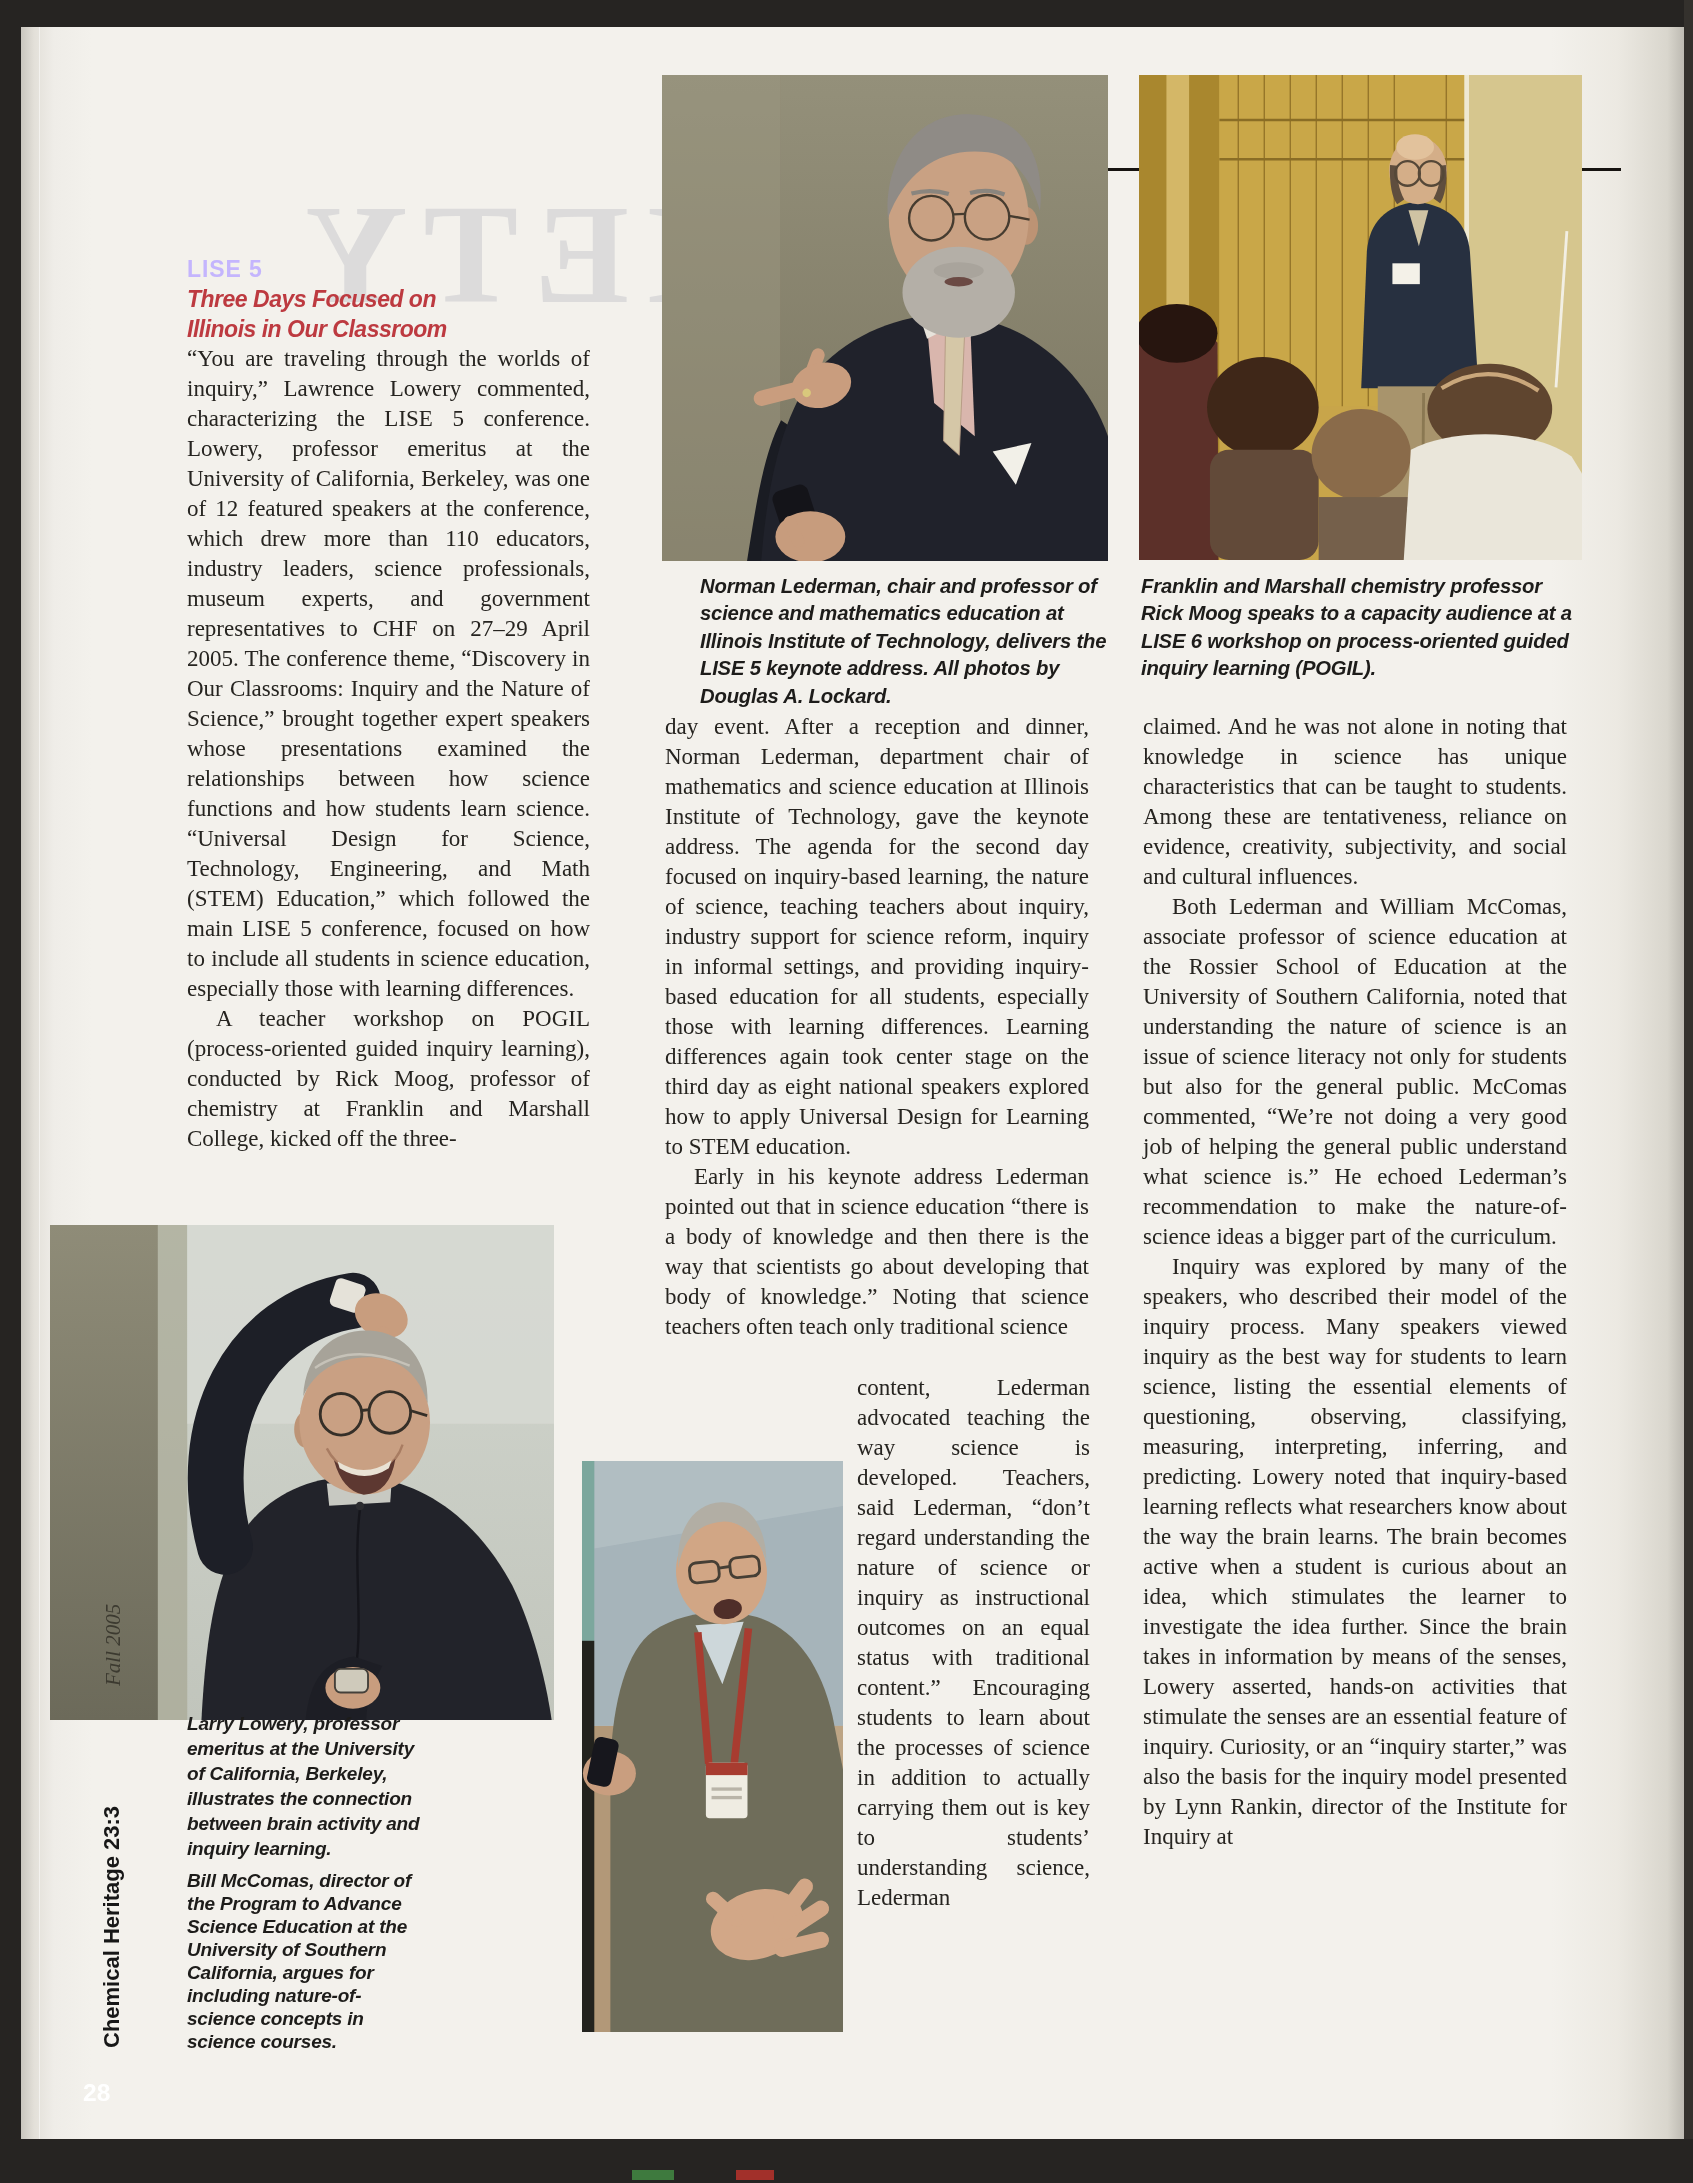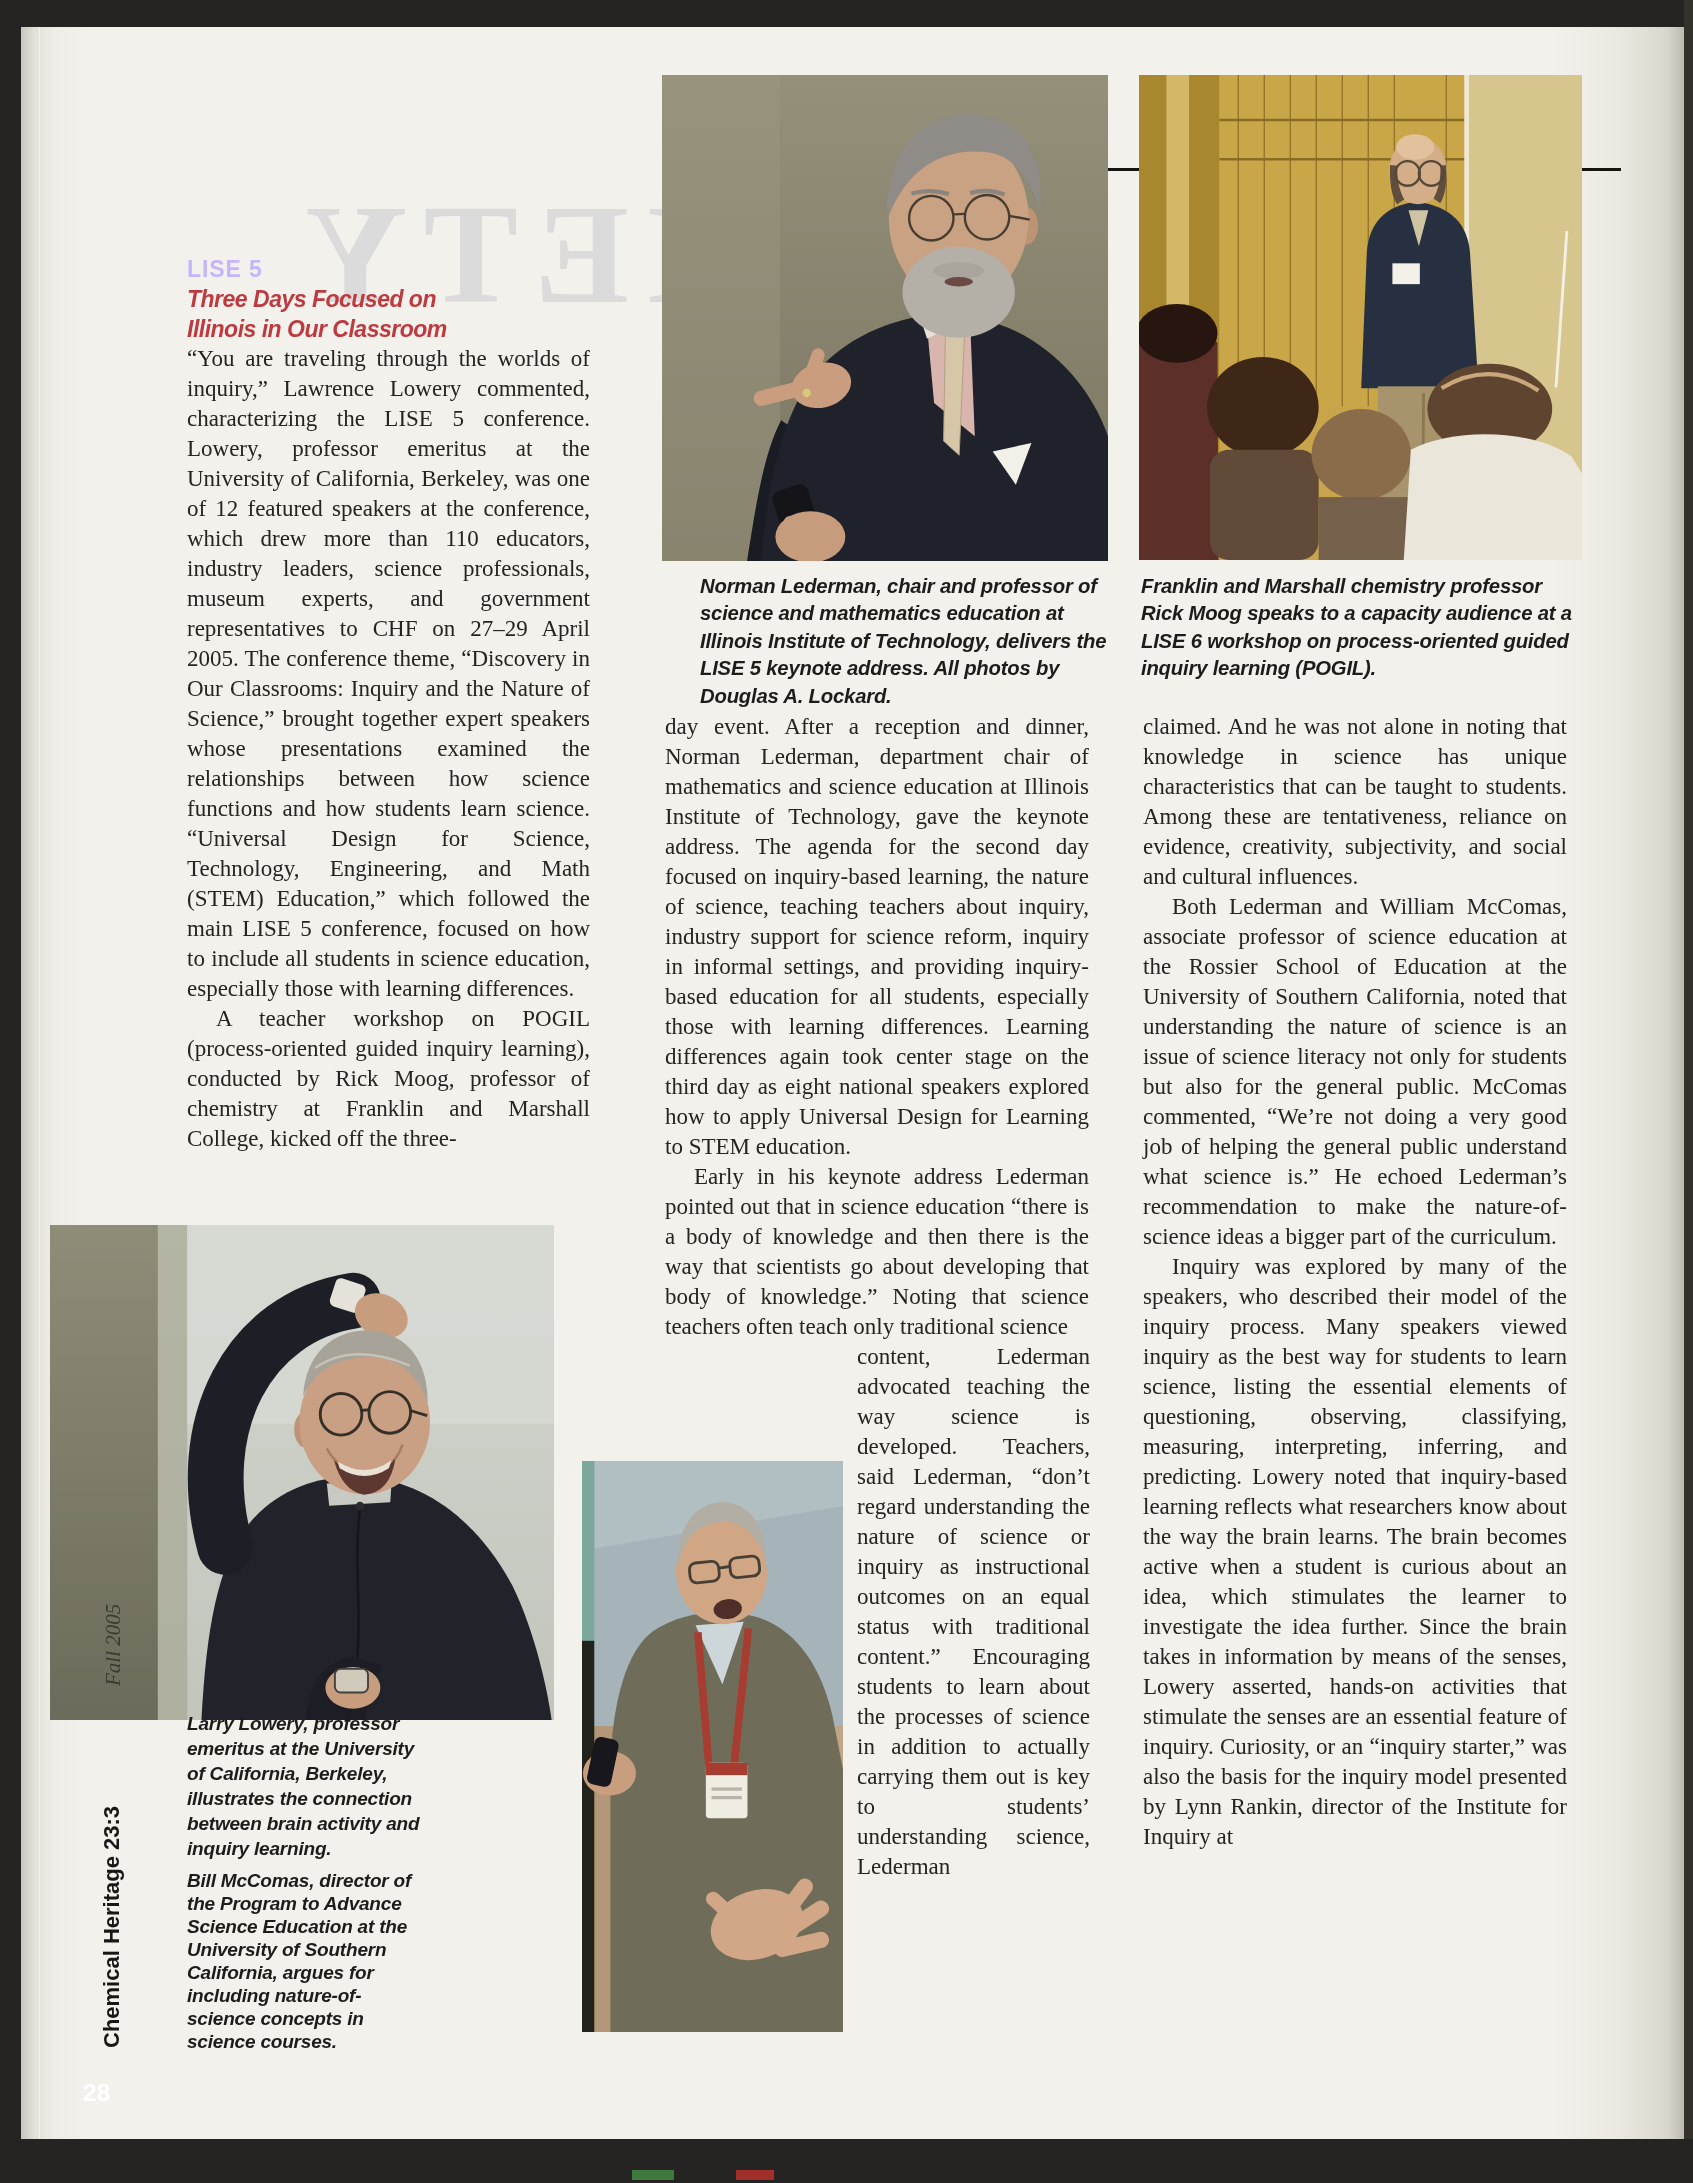--- a/index.html
+++ b/index.html
@@ -42,21 +42,21 @@
   .cap-b{left:1141px;top:573px;width:440px;font-size:20.3px;line-height:27.4px;}
   .cap-c{left:187px;top:1711px;width:242px;font-size:19px;line-height:25px;}
   .cap-d{left:187px;top:1869px;width:242px;font-size:19px;line-height:23px;}
   
   .col{position:absolute;color:#262420;}
   .col p{margin:0;font-size:23px;line-height:30px;text-align:justify;hyphens:auto;}
   .indent{text-indent:29px;}
   .col1{left:187px;top:254px;width:403px;}
   .col2{left:665px;top:712px;width:424px;}
   .col3{left:1143px;top:712px;width:424px;}
-  .col2-narrow{margin-left:192px;width:233px;}
+  .col2-narrow{margin-left:192px;width:233px;margin-top:31px;}
   .kicker{font-family:"Liberation Sans",sans-serif;font-weight:bold;font-size:25.5px;
     color:#c4b5fd;letter-spacing:0.9px;margin:0 0 8.5px 0;}
   .headline{font-family:"Liberation Sans",sans-serif;font-weight:bold;font-style:italic;
     font-size:28px;line-height:33px;color:#bd3a40;margin:0 0 10.4px 0;letter-spacing:-0.5px;}
   
   .rot{position:absolute;transform-origin:left top;transform:rotate(-90deg);white-space:nowrap;}
   .fall{left:101px;top:1686px;font-family:"Liberation Serif",serif;font-style:italic;
     font-size:21px;color:#3c3a30;}
   .chemherit{left:99px;top:2048px;font-family:"Liberation Sans",sans-serif;font-weight:bold;
     font-size:22px;color:#171717;}

